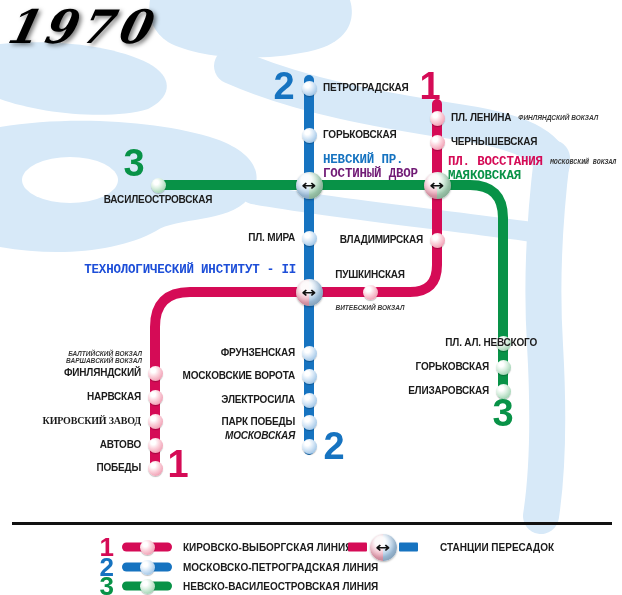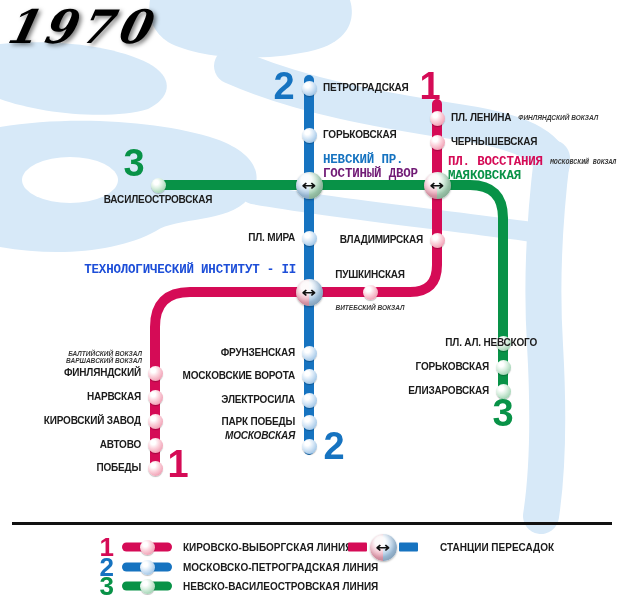--- a/index.html
+++ b/index.html
@@ -103,21 +103,21 @@
       <div class="note" style="position: absolute; left: 370px; top: 304px; transform: translate(-50%, 0px); white-space: nowrap;">ВИТЕБСКИЙ ВОКЗАЛ</div>
       <div class="st" style="left: 147.5px; top: 365.5px; background: radial-gradient(circle at 35% 30%, rgb(255, 255, 255) 16%, rgb(251, 211, 220) 42%, rgb(242, 167, 186) 72%, rgb(224, 126, 158) 100%);"></div>
       <div class="slabel" style="left: 141px; top: 373px; transform: translate(-100%, -50%);">ФИНЛЯНДСКИЙ</div>
       <div class="notes-above" style="left: 142px; top: 364px; transform: translate(-100%, -100%);">
         <div class="note">БАЛТИЙСКИЙ ВОКЗАЛ</div>
         <div class="note">ВАРШАВСКИЙ ВОКЗАЛ</div>
       </div>
       <div class="st" style="left: 147.5px; top: 389.5px; background: radial-gradient(circle at 35% 30%, rgb(255, 255, 255) 16%, rgb(251, 211, 220) 42%, rgb(242, 167, 186) 72%, rgb(224, 126, 158) 100%);"></div>
       <div class="slabel" style="left: 141px; top: 397px; transform: translate(-100%, -50%);">НАРВСКАЯ</div>
       <div class="st" style="left: 147.5px; top: 413.5px; background: radial-gradient(circle at 35% 30%, rgb(255, 255, 255) 16%, rgb(251, 211, 220) 42%, rgb(242, 167, 186) 72%, rgb(224, 126, 158) 100%);"></div>
-      <div class="slabel" style="left: 141px; top: 421px; transform: translate(-100%, -50%);">КИРОВСКИЙ ЗАВОД</div>
+      <div class="slabel" style="left: 141px; top: 421px; transform: translate(-100%, -50%); font-family: Liberation Serif, serif;">КИРОВСКИЙ ЗАВОД</div>
       <div class="st" style="left: 147.5px; top: 437.5px; background: radial-gradient(circle at 35% 30%, rgb(255, 255, 255) 16%, rgb(251, 211, 220) 42%, rgb(242, 167, 186) 72%, rgb(224, 126, 158) 100%);"></div>
       <div class="slabel" style="left: 141px; top: 445px; transform: translate(-100%, -50%);">АВТОВО</div>
       <div class="st" style="left: 147.5px; top: 460.5px; background: radial-gradient(circle at 35% 30%, rgb(255, 255, 255) 16%, rgb(251, 211, 220) 42%, rgb(242, 167, 186) 72%, rgb(224, 126, 158) 100%);"></div>
       <div class="slabel" style="left: 141px; top: 468px; transform: translate(-100%, -50%);">ПОБЕДЫ</div>
       <div class="st" style="left: 150.5px; top: 177.5px; background: radial-gradient(circle at 35% 30%, rgb(255, 255, 255) 16%, rgb(217, 239, 224) 42%, rgb(169, 216, 186) 72%, rgb(124, 186, 147) 100%);"></div>
       <div class="slabel" style="left: 158px; top: 195px; transform: translate(-50%, 0px);">ВАСИЛЕОСТРОВСКАЯ</div>
       <div class="st" style="left: 495.5px; top: 335.5px; background: radial-gradient(circle at 35% 30%, rgb(255, 255, 255) 16%, rgb(217, 239, 224) 42%, rgb(169, 216, 186) 72%, rgb(124, 186, 147) 100%);"></div>
       <div class="slabel" style="left: 489px; top: 343px; transform: translate(-100%, -50%); margin-left: 48px;">ПЛ. АЛ. НЕВСКОГО</div>
       <div class="st" style="left: 495.5px; top: 359.5px; background: radial-gradient(circle at 35% 30%, rgb(255, 255, 255) 16%, rgb(217, 239, 224) 42%, rgb(169, 216, 186) 72%, rgb(124, 186, 147) 100%);"></div>
       <div class="slabel" style="left: 489px; top: 367px; transform: translate(-100%, -50%);">ГОРЬКОВСКАЯ</div>

